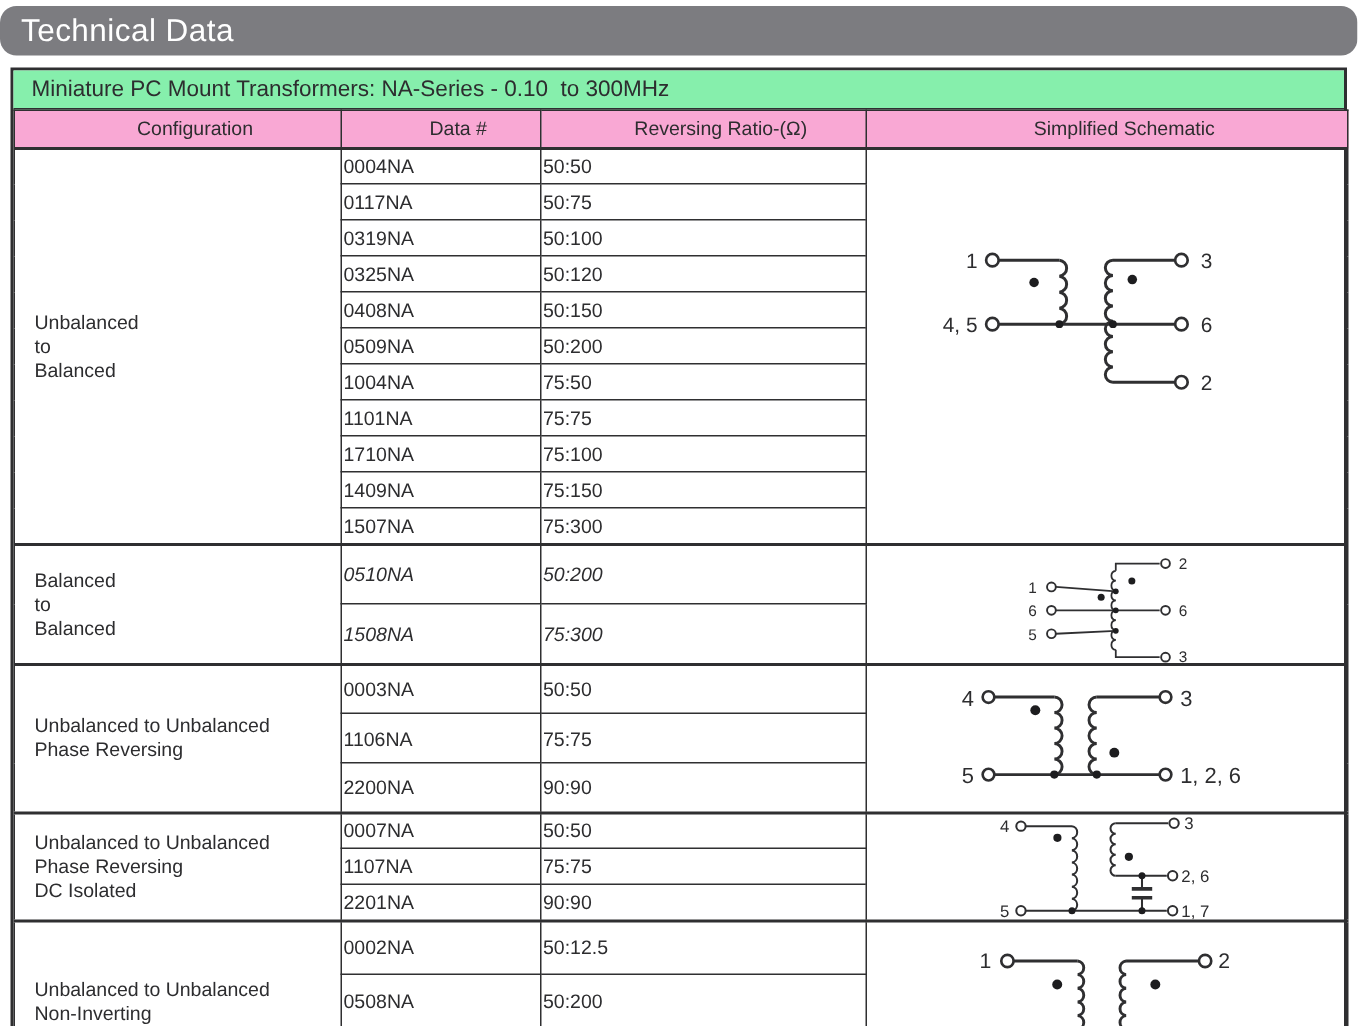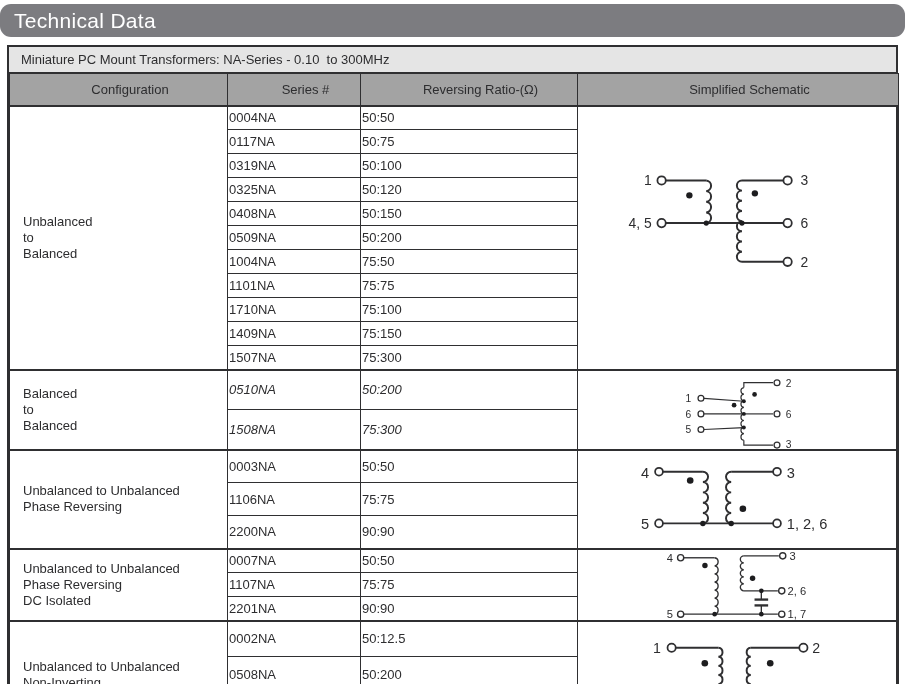--- a/index.html
+++ b/index.html
@@ -5,29 +5,29 @@
   * { box-sizing: border-box; }
   html,body { margin:0; padding:0; background:#fff; width:905px;
     font-family:"Liberation Sans", sans-serif; color:#2d2d2f; }
 
   .title-bar { margin-top:4px; height:33px; background:#7c7c80; color:#ffffff;
     font-size:21px; display:flex; align-items:center; padding-left:14px;
     letter-spacing:.3px;border-radius:11px; }
 
   .sheet { margin:8px 7px 0 7px; border:2px solid #2f2f31; }
 
-  .subtitle-bar { height:26px; background:#e5e5e5; border-bottom:1px solid #2f2f31;
-    display:flex; align-items:center; padding-left:12px; font-size:13px;
+  .subtitle-bar { height:26px; background:#86efac; border-bottom:1px solid #2f2f31;
+    display:flex; align-items:center; padding-left:12px; font-size:15px;
     white-space:pre; }
 
   table { border-collapse:collapse; width:100%; table-layout:fixed; }
   col.c1 { width:218px; } col.c2 { width:133px; } col.c3 { width:217px; } col.c4 { width:321px; }
 
   th, td { border:1px solid #2f2f31; font-size:13px; font-weight:normal; }
-  thead th { background:#a3a3a3; height:32px; text-align:center;padding-left:24px; }
+  thead th { background:#f9a8d4; height:25px; text-align:center;padding-left:24px; }
 
   tbody { border-top:2px solid #2f2f31; }
 
   td.c-config { text-align:left; padding-left:13px; white-space:pre-line;
     line-height:16px; vertical-align:middle; }
   td.c-model, td.c-imp { text-align:left; vertical-align:middle; }
   td.c-schem { text-align:center; vertical-align:middle; padding:0; }
   td.c-schem svg { display:block; margin:0 auto; }
 
   .sec1 td.c-model, .sec1 td.c-imp { height:24px; }
@@ -54,21 +54,21 @@
   <table>
     <colgroup>
         <col class="c1">
         <col class="c2">
         <col class="c3">
         <col class="c4">
       </colgroup>
     <thead>
       <tr>
         <th>Configuration</th>
-        <th>Series #</th>
+        <th>Data #</th>
         <th>Reversing Ratio-(Ω)</th>
         <th>Simplified Schematic</th>
       </tr>
     </thead>
 
     <tbody class="sec1">
       <tr>
         <td class="c-config" rowspan="11">Unbalanced
 to
 Balanced</td>

